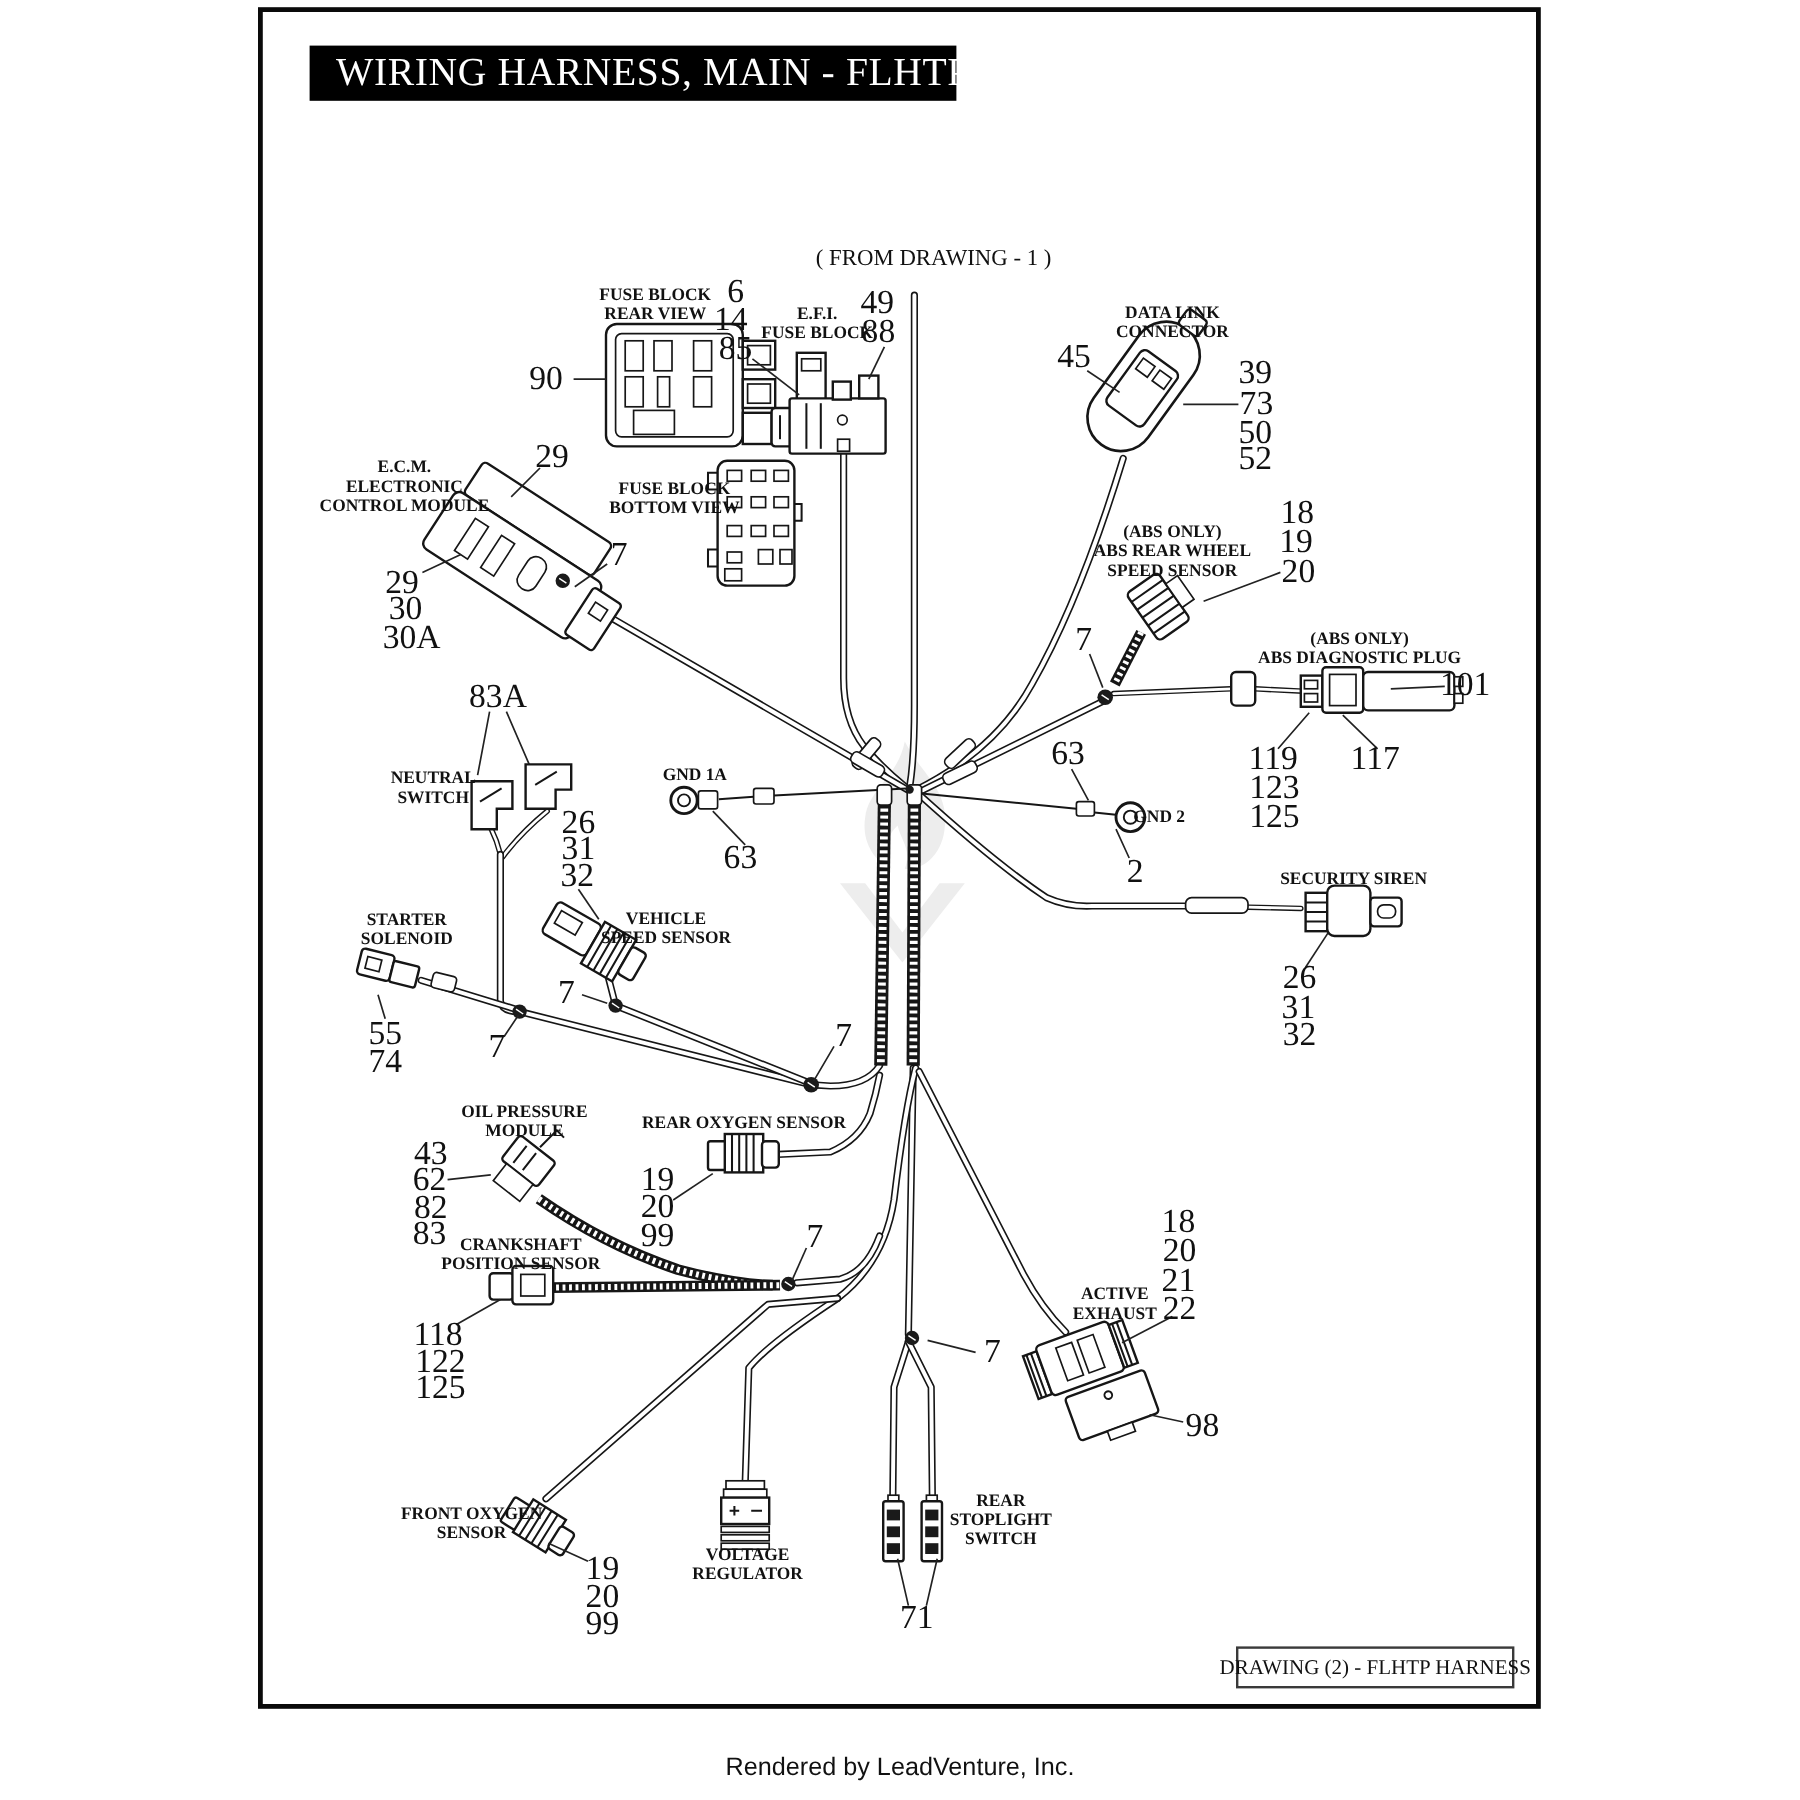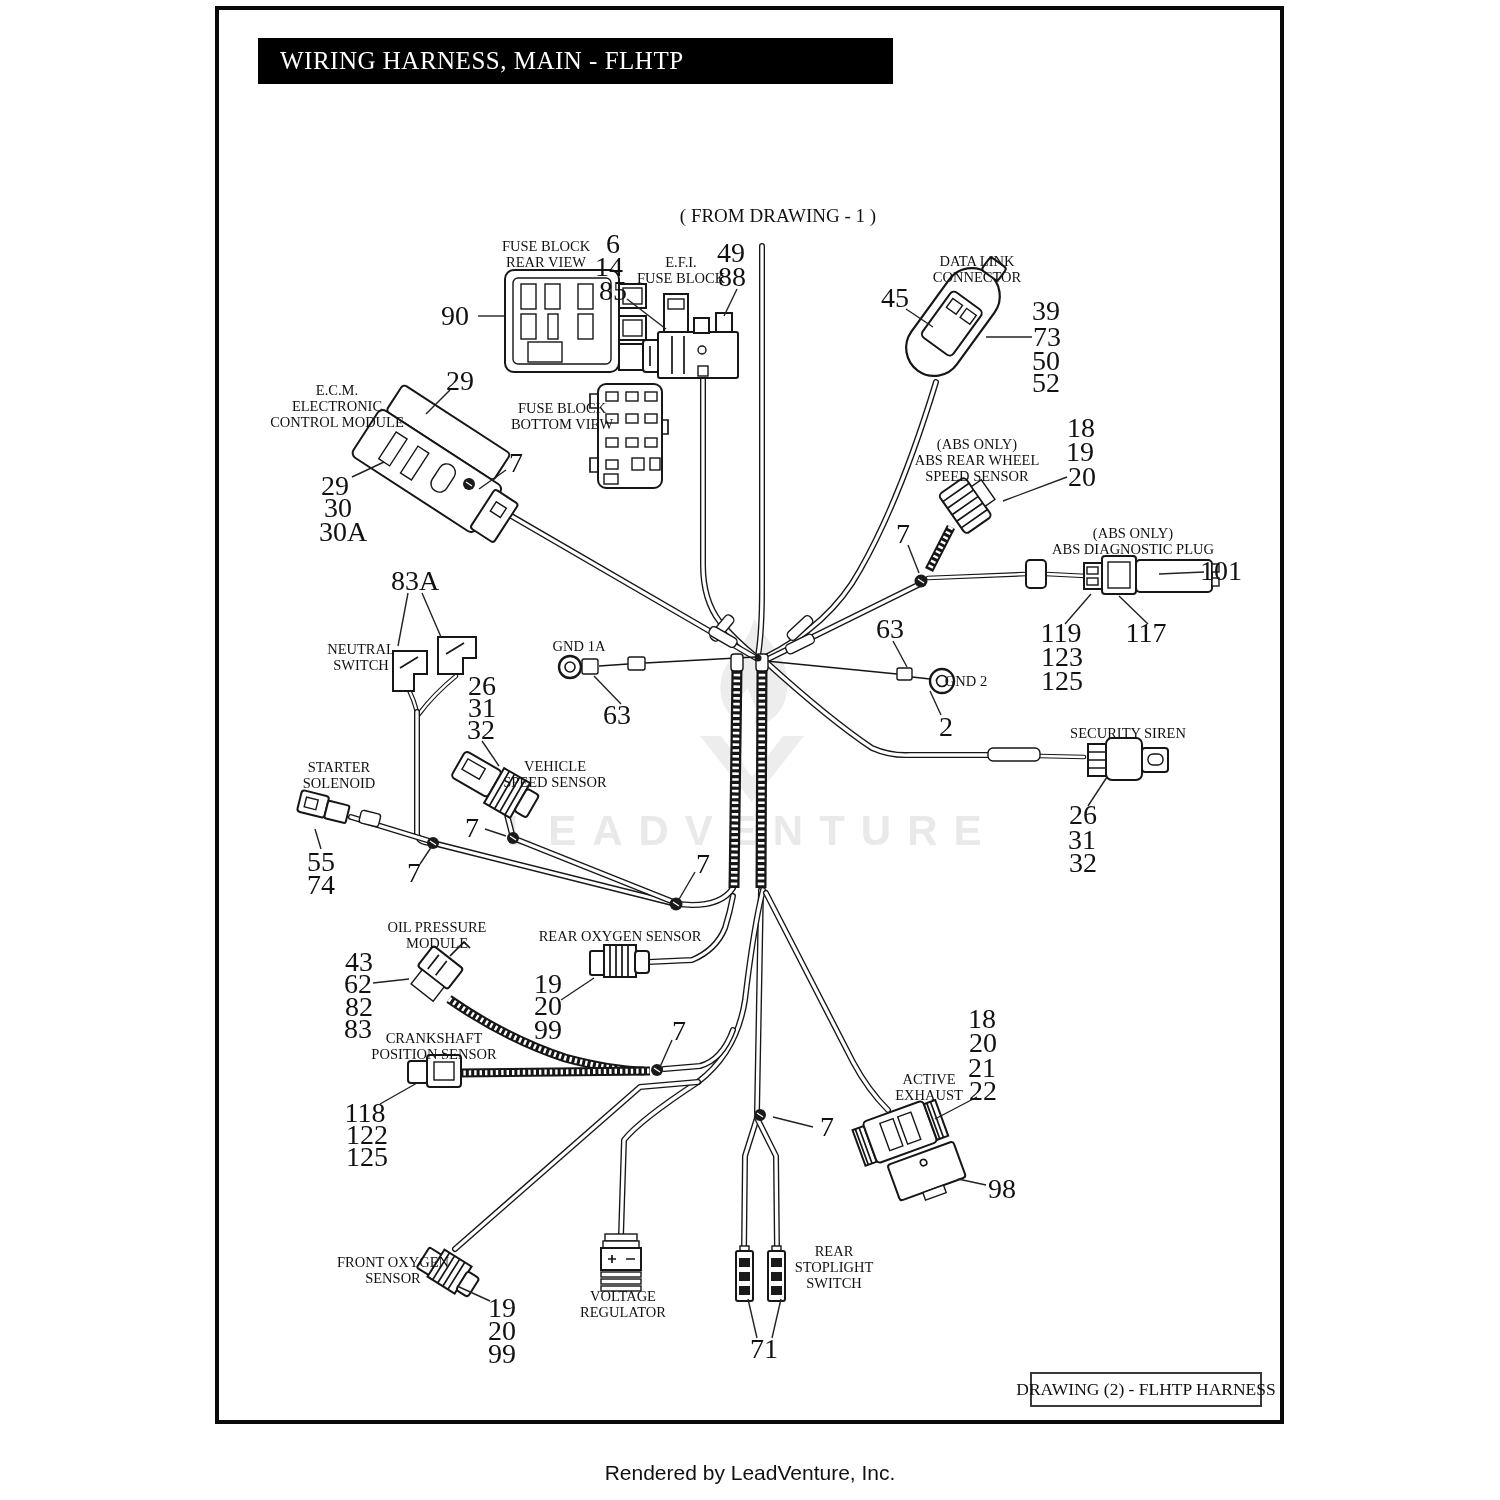--- a/index.html
+++ b/index.html
@@ -1,28 +1,28 @@
 <!DOCTYPE html>
 <html><head>
 <meta charset="utf-8">
 <style>
   html,body{margin:0;padding:0;background:#fff;}
   #canvas{position:relative;width:1500px;height:1500px;background:#fff;overflow:hidden;
           font-family:"Liberation Serif","DejaVu Serif",serif;color:#111;}
   #frame{position:absolute;left:215px;top:6px;width:1061px;height:1410px;border:4px solid #0a0a0a;}
-  #titlebar{position:absolute;left:258px;top:38px;width:635px;height:46px;background:#000;color:#fff;
+  #titlebar{position:absolute;left:258px;top:38px;width:539px;height:46px;background:#000;color:#fff;
             display:flex;align-items:center;padding-left:22px;box-sizing:border-box;
-            font-size:25px;letter-spacing:0.5px;white-space:nowrap;}
+            font-size:33px;letter-spacing:0.5px;white-space:nowrap;}
   #fromnote{position:absolute;left:778px;top:216px;transform:translate(-50%,-50%);font-size:19px;white-space:nowrap;}
   #wmtext{position:absolute;left:752px;top:831px;transform:translate(-50%,-50%);
           font-family:"Liberation Sans","DejaVu Sans",sans-serif;font-weight:bold;font-size:42px;
           letter-spacing:16px;color:#e9e9e9;white-space:nowrap;}
   svg{position:absolute;left:0;top:0;}
   .lbl{position:absolute;transform:translate(-50%,-50%);text-align:center;font-size:14.5px;
-       line-height:1.12;white-space:pre-line;}
+       line-height:1.12;white-space:pre-line;font-weight:bold;}
   .num{position:absolute;transform:translate(-50%,-50%);font-size:28px;white-space:nowrap;}
   #caption{position:absolute;left:1030px;top:1372px;width:228px;height:31px;border:2px solid #3a3a3a;
            display:flex;align-items:center;justify-content:center;font-size:17.5px;white-space:nowrap;}
   #footer{position:absolute;left:750px;top:1473px;transform:translate(-50%,-50%);
           font-family:"Liberation Sans","DejaVu Sans",sans-serif;font-size:21px;white-space:nowrap;}
   
   .wb{fill:none;stroke:#161616;stroke-width:6;stroke-linecap:round;stroke-linejoin:round;}
   .wf{fill:none;stroke:#fff;stroke-width:3.3;stroke-linecap:round;stroke-linejoin:round;}
   .wb2{fill:none;stroke:#161616;stroke-width:4.6;stroke-linecap:round;stroke-linejoin:round;}
   .wf2{fill:none;stroke:#fff;stroke-width:2.3;stroke-linecap:round;stroke-linejoin:round;}
@@ -35,21 +35,20 @@
   .cs{fill:#fff;stroke:#161616;stroke-width:2;}
   .cs1{fill:#fff;stroke:#161616;stroke-width:1.4;}
   .dk{fill:#1a1a1a;}
   .wm{fill:#ededed;}
 </style>
 </head>
 <body>
 
 <div id="canvas">
 
-  <div id="wmtext">LEADVENTURE</div>
 
   <svg width="1500" height="1500" viewBox="0 0 1500 1500">
 
     <g>
       <path class="wm" d="M754,618 C768,646 792,658 787,692 C784,715 766,726 754,724 C760,708 751,701 748,688 C735,700 738,716 743,724 C727,717 718,700 721,681 C724,657 748,648 754,618 Z"></path>
       <path class="wm" d="M700,736 L752,802 L804,736 L783,736 L752,777 L721,736 Z"></path>
     </g>
 
     <g>
       <path class="wb" d="M762,246 L762,588 Q762,632 758,656"></path>

